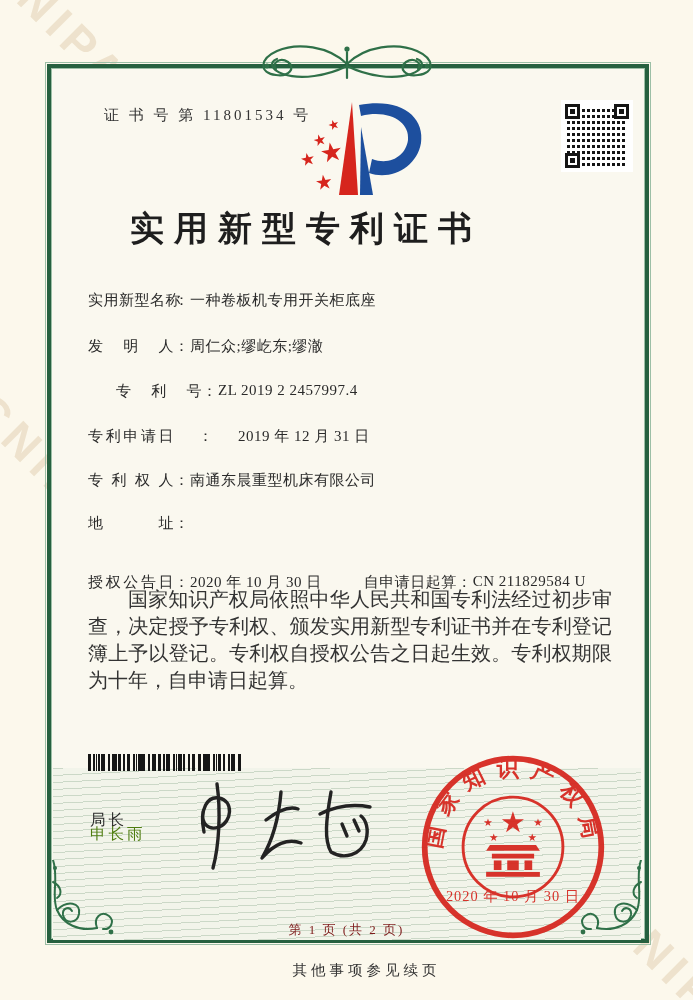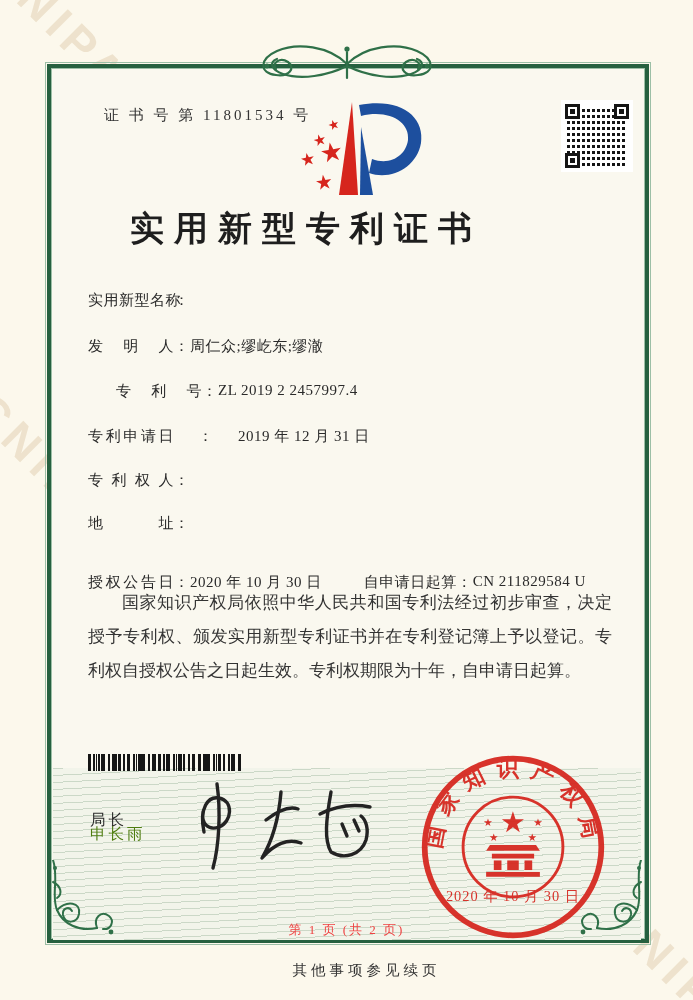--- a/index.html
+++ b/index.html
@@ -48,39 +48,39 @@
     font-size:34px;font-weight:bold;letter-spacing:10px;color:#1e1e1e;
   }
   
   .row{position:absolute;left:88px;display:flex;font-size:15px;color:#2a2a2a;letter-spacing:.5px;white-space:nowrap;}
   .row .lbl{display:inline-block;width:86px;text-align:justify;text-align-last:justify;}
   .row .colon{display:inline-block;width:16px;}
   .pair2{margin-left:42px;display:flex;}
   
   .paras{
     position:absolute;left:88px;top:586px;width:524px;
-    font-size:17px;line-height:34px;text-align:justify;color:#333;
+    font-size:20px;line-height:27px;text-align:justify;color:#333;
   }
   .paras p{margin:0;text-indent:2em;}
   
   .barcode{
     position:absolute;left:88px;top:754px;width:153px;height:17px;
     background-image:
       repeating-linear-gradient(90deg,#161616 0 2px,transparent 2px 5px),
       repeating-linear-gradient(90deg,#161616 0 1px,transparent 1px 8px),
       repeating-linear-gradient(90deg,#161616 0 3px,transparent 3px 13px);
   }
   
   .director-title{position:absolute;left:90px;top:810px;font-size:15.5px;letter-spacing:3px;color:#2a2a2a;}
   .director-name{position:absolute;left:90px;top:824px;font-size:15.5px;letter-spacing:3px;color:#4d7c0f;}
   .sig{position:absolute;left:182px;top:772px;width:212px;height:108px;}
   
   .seal{position:absolute;left:417px;top:751px;width:192px;height:192px;opacity:.93;}
   
-  .page-info{position:absolute;left:0;width:693px;top:921px;text-align:center;font-size:13px;letter-spacing:2px;color:#ef4444;}
+  .page-info{position:absolute;left:0;width:693px;top:921px;text-align:center;font-size:13px;letter-spacing:2px;color:#7f1d1d;}
   .footer-note{position:absolute;left:0;width:693px;top:961px;text-align:center;font-size:14.5px;letter-spacing:4px;color:#333;margin-left:20px;}
   .flourish-top{position:absolute;left:231px;top:36px;width:232px;height:54px;}
   .corner{position:absolute;width:78px;height:80px;}
   .corner.bl{left:49px;top:860px;}
   .corner.br{left:567px;top:860px;transform:scale(-1,1);}
 </style>
 </head>
 <body>
 
 <div class="wm" style="left:-28px;top:-4px;">CNIPA</div>
@@ -157,39 +157,41 @@
   <div class="qf tl"></div>
   <div class="qf tr"></div>
   <div class="qf bl"></div>
 </div>
 
 <div class="title">实用新型专利证书</div>
 
 <div class="row" style="top:291px;">
   <span class="lbl">实用新型名称</span>
     <span class="colon">：</span>
+  <span class="val">一种卷板机专用开关柜底座</span>
 </div>
 <div class="row" style="top:337px;">
   <span class="lbl">发明人</span>
     <span class="colon">：</span>
   <span class="val">周仁众;缪屹东;缪澈</span>
 </div>
 <div class="row" style="top:382px;margin-left:28px;">
   <span class="lbl">专利号</span>
     <span class="colon">：</span>
   <span class="val">ZL 2019 2 2457997.4</span>
 </div>
 <div class="row" style="top:427px;gap:24px;">
   <span class="lbl">专利申请日</span>
     <span class="colon">：</span>
   <span class="val">2019 年 12 月 31 日</span>
 </div>
 <div class="row" style="top:471px;">
   <span class="lbl">专利权人</span>
     <span class="colon">：</span>
+  <span class="val">南通东晨重型机床有限公司</span>
 </div>
 <div class="row" style="top:514px;">
   <span class="lbl">地址</span>
     <span class="colon">：</span>
 </div>
 <div class="row" style="top:557px;margin-top:16px;">
   <span class="lbl">授权公告日</span>
     <span class="colon">：</span>
   <span class="val">2020 年 10 月 30 日</span>
   <span class="pair2">

